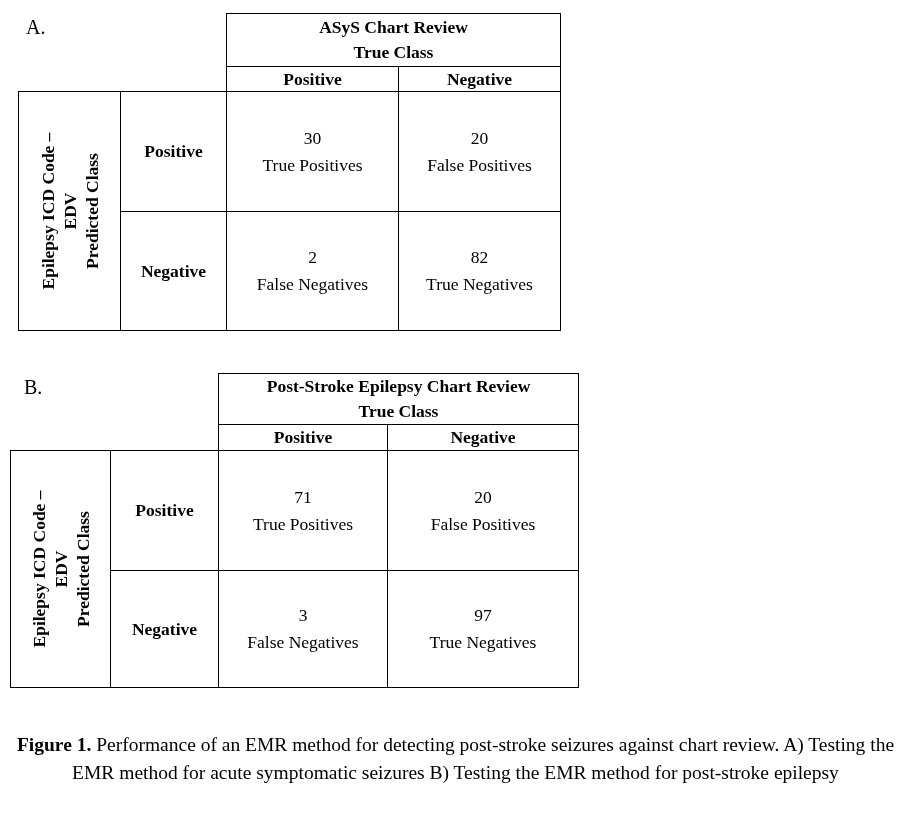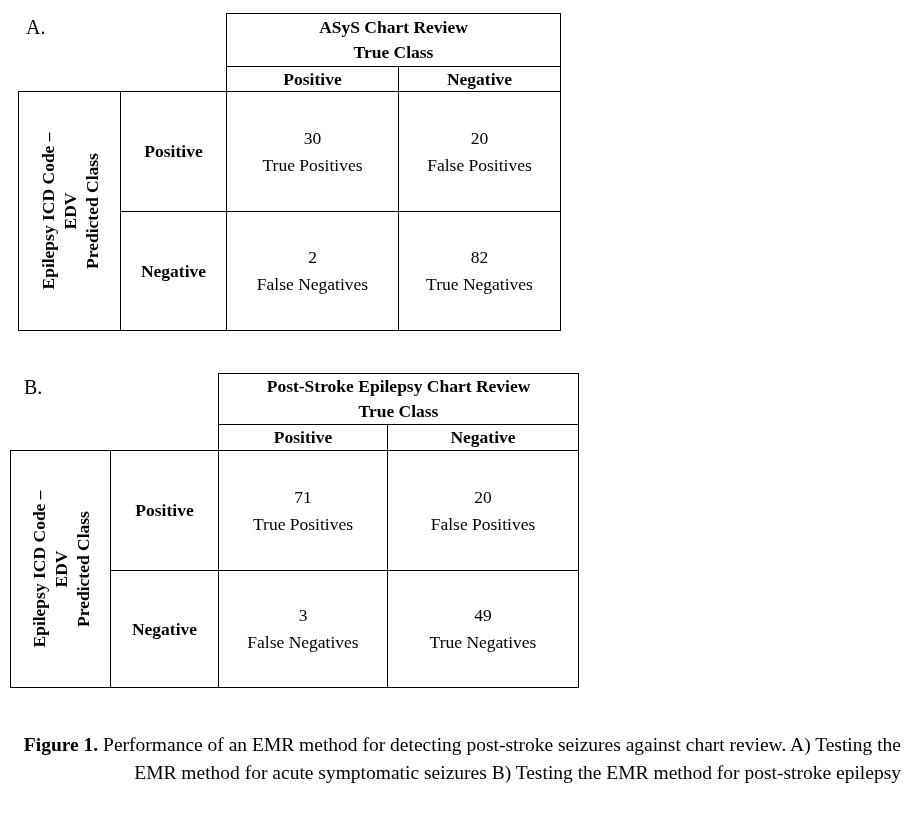--- a/index.html
+++ b/index.html
@@ -81,21 +81,21 @@
   .cm-b tr.r3 { height: 120px; }
   .cm-b tr.r4 { height: 117px; }
 
   .caption {
     position: absolute;
     left: 10px;
     top: 731px;
     width: 891px;
     font-size: 19.5px;
     line-height: 28px;
-    text-align: right;
+    text-align: center;
   }
   .caption .b {
     font-weight: bold;
   }
 </style>
 </head>
 <body>
 
 <div class="panel-label" style="left:26px; top:15px;">A.</div>
 
@@ -191,21 +191,21 @@
       <div>False Positives</div>
     </td>
   </tr>
   <tr class="r4">
     <td class="rh">Negative</td>
     <td class="dc">
       <div>3</div>
       <div>False Negatives</div>
     </td>
     <td class="dc">
-      <div>49</div>
+      <div>97</div>
       <div>True Negatives</div>
     </td>
   </tr>
 </tbody>
   </table>
 
 <div class="caption">
   <span class="b">Figure 1.</span><span> Performance of an EMR method for detecting post-stroke seizures against chart review. A) Testing the EMR method for acute symptomatic seizures B) Testing the EMR method for post-stroke epilepsy</span>
 </div>
 

